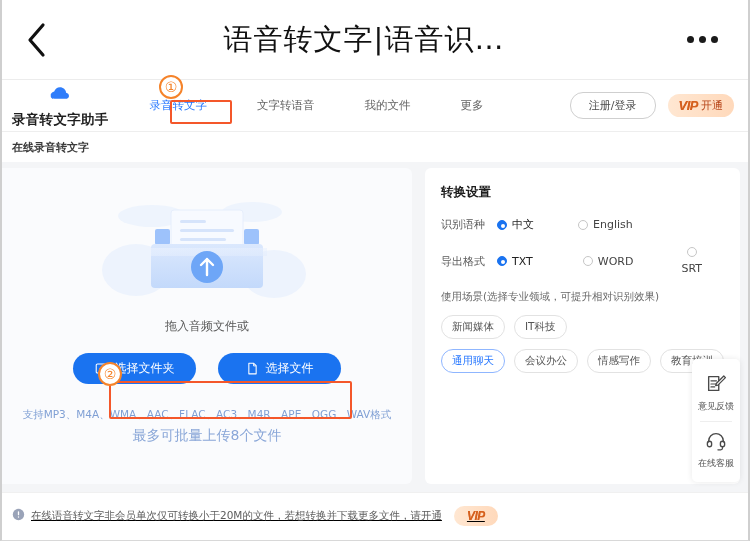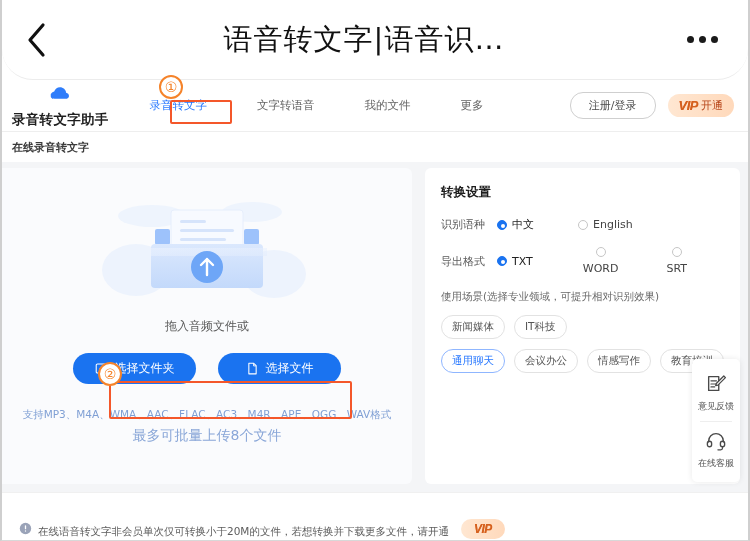--- a/index.html
+++ b/index.html
@@ -19,21 +19,20 @@
   }
 
   
   .wv-header {
     position: relative;
     height: 80px;
     background: #ffffff;
     border-bottom: 1px solid #ececec;
     display: flex;
     align-items: center;
-    border-radius: 31px;
   }
   .wv-back {
     width: 70px; height: 80px;
     display: flex; align-items: center; justify-content: center;
     cursor: pointer;
   }
   .wv-back svg { display: block; }
   .wv-title {
     flex: 1;
     text-align: center;
@@ -183,21 +182,21 @@
     border: 1px solid #c6c6c6; background: #fff;
     display: inline-block; position: relative; flex: none;
   }
   .radio-opt.on .radio-dot { border-color: #1a73f0; background: #1a73f0; }
   .radio-opt.on .radio-dot::after {
     content: ""; position: absolute; left: 3px; top: 3px;
     width: 4px; height: 4px; border-radius: 50%; background: #fff;
   }
   .radio-opt.on { color: #222; }
   .opt-gap-lang { margin-left: 44px; }
-  .opt-gap-1 { margin-left: 50px; flex-direction: column; }
+  .opt-gap-1 { margin-left: 50px; }
   .opt-gap-2 { margin-left: 48px; flex-direction: column; }
 
   .scene-hint {
     font-size: 10.5px; color: #6a6a6a;
     font-family: "DejaVu Sans", sans-serif;
     margin-top: 12px; margin-bottom: 11px;
   }
   .tag-row { display: flex; gap: 9px; margin-bottom: 10px; flex-wrap: nowrap; }
   .tag {
     font-size: 10.5px; color: #555;
@@ -224,23 +223,24 @@
   .tool span {
     font-size: 9px; color: #555;
     font-family: "DejaVu Sans", sans-serif;
   }
   .tool-div { height: 1px; background: #eee; margin: 3px 8px; }
 
   
   .notice {
     height: 47px;
     background: #ffffff;
-    display: flex; align-items: flex-end;
-    padding-left: 17px; gap: 6px;
+    display: flex; align-items: center;
+    padding-left: 10px; gap: 6px;
     border-top: 1px solid #f0f0f0;
+    text-decoration: underline;
   }
   .notice-text {
     font-size: 10.5px; color: #5c5c5c;
     font-family: "DejaVu Sans", sans-serif;
   }
   .vip-badge.small { padding: 3px 13px; border-radius: 10px; margin-left: 6px; }
   .vip-badge.small .vip-word { font-size: 12px; }
 
   
   .anno-box {

